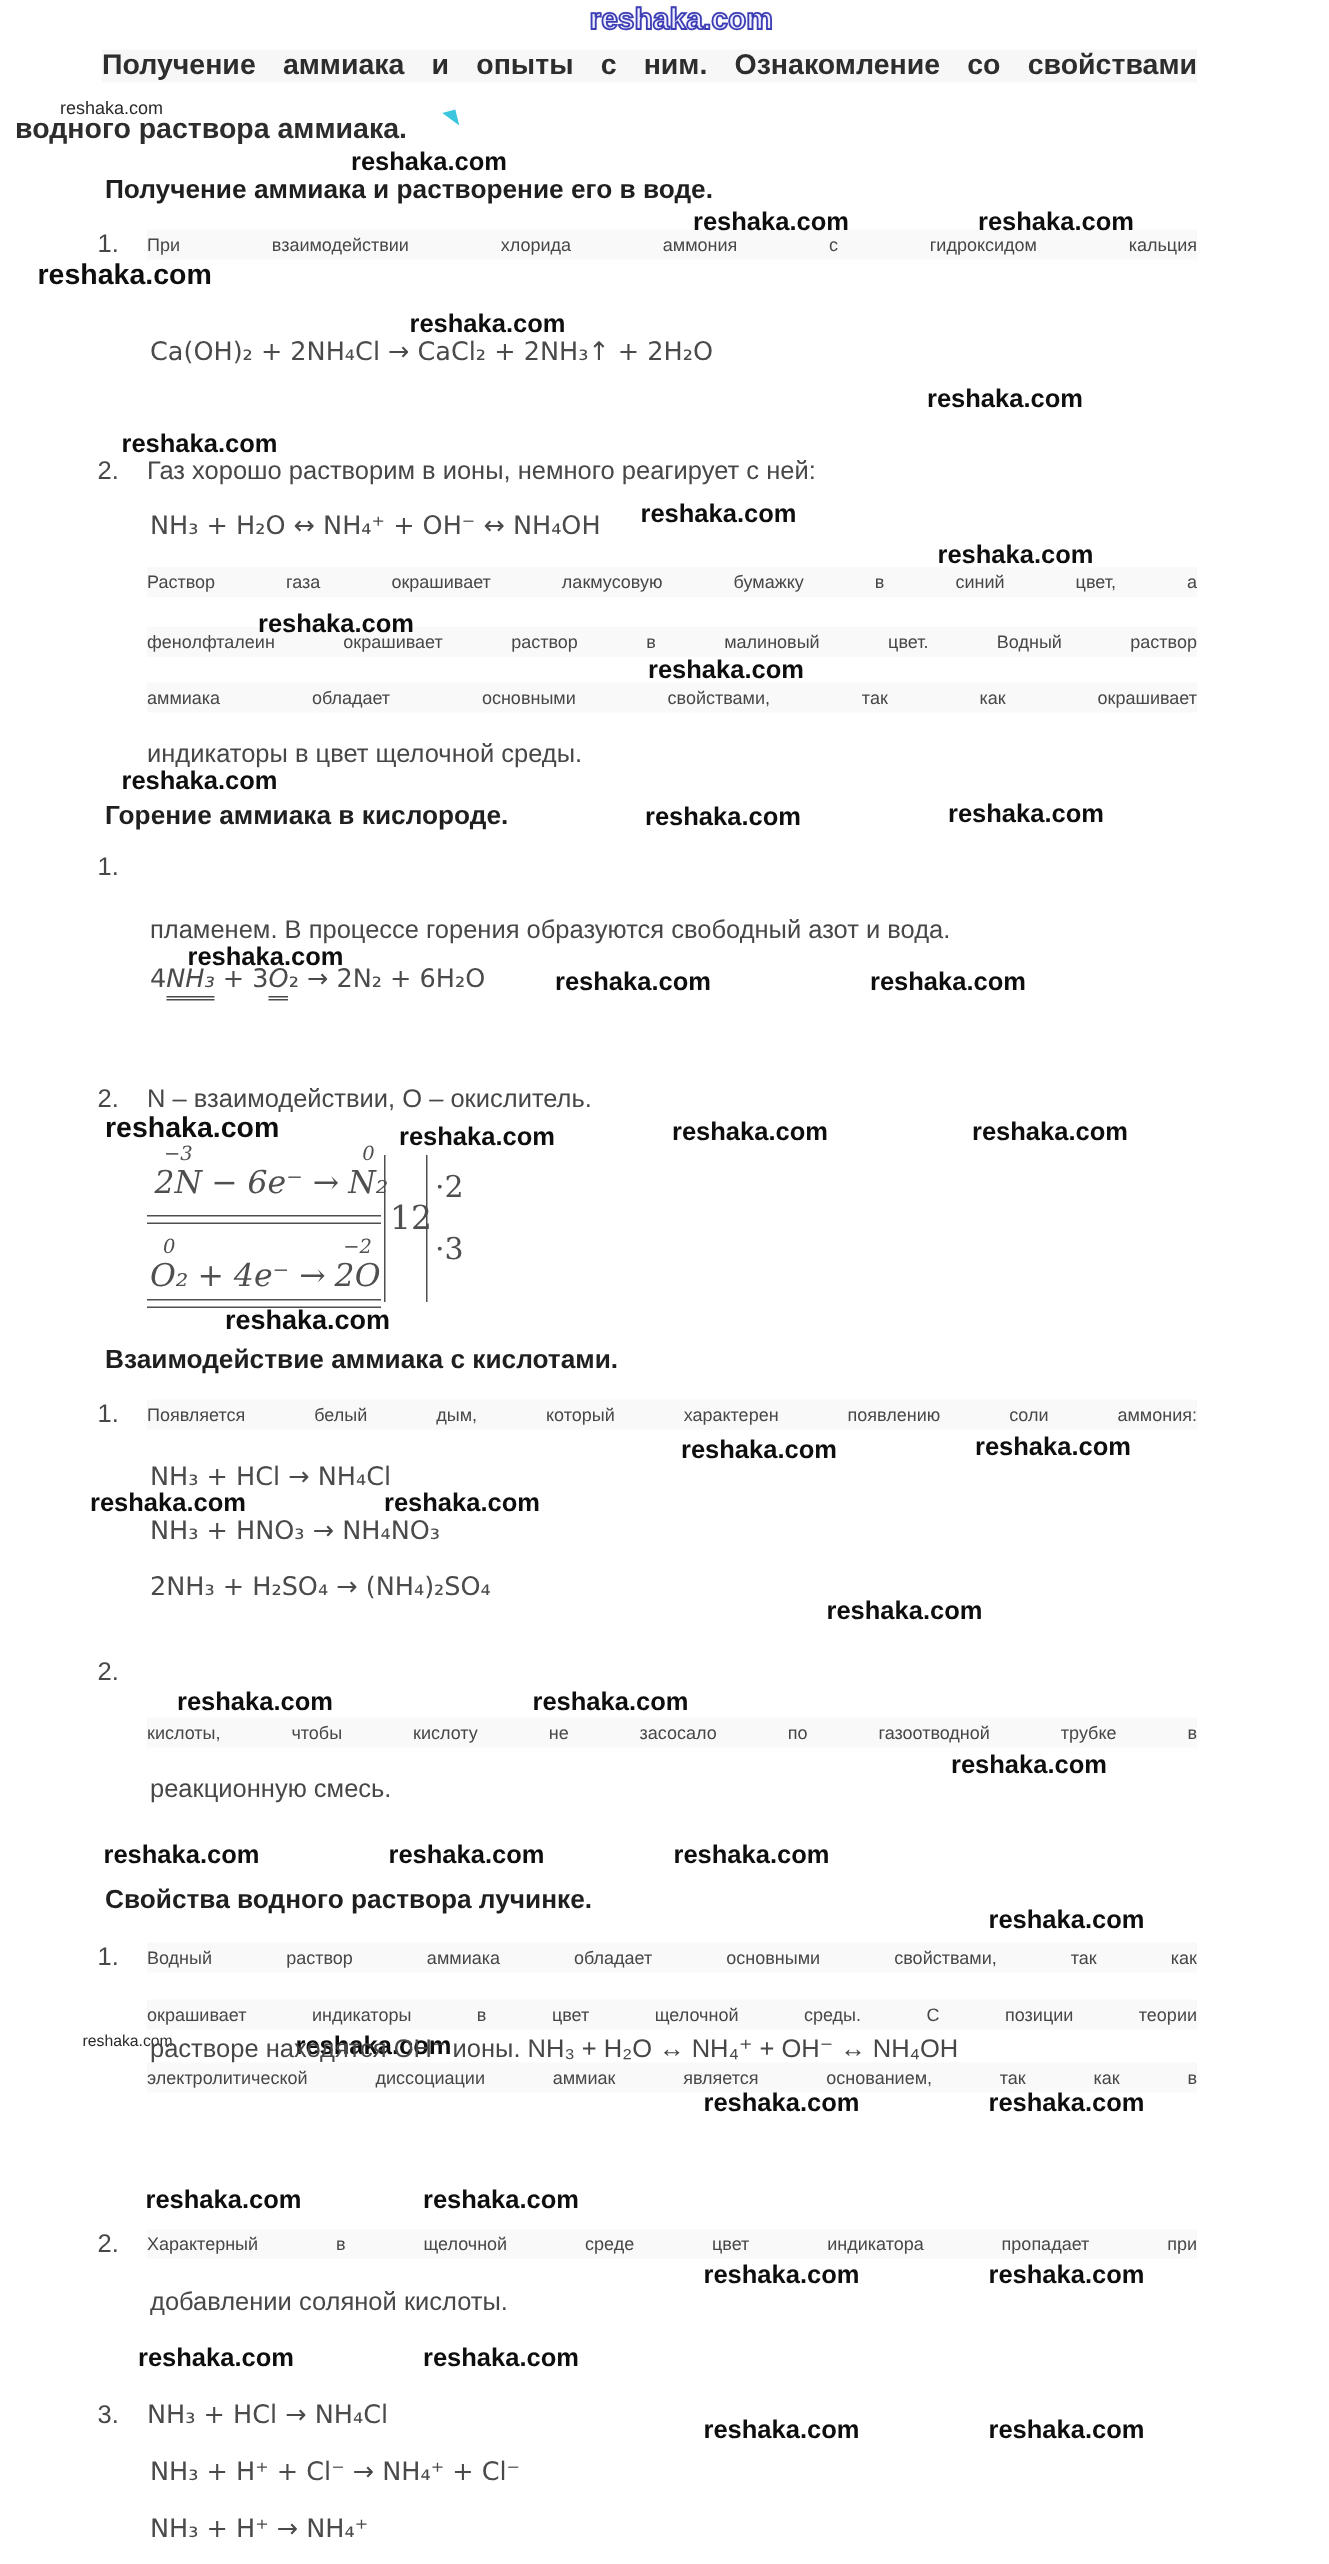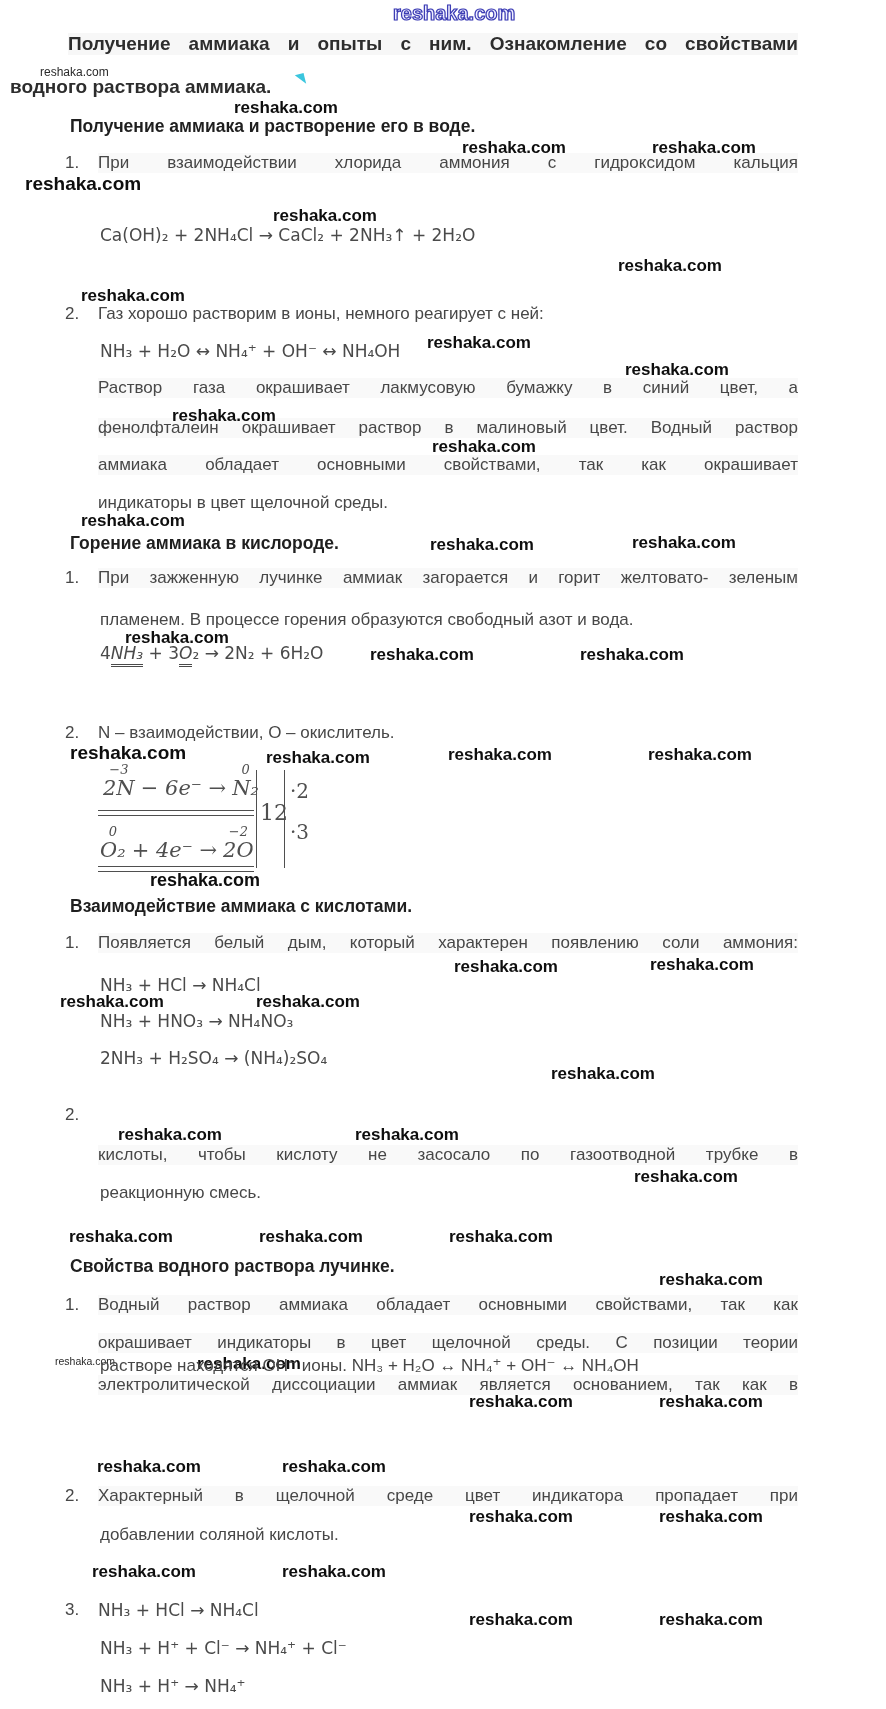--- a/index.html
+++ b/index.html
@@ -3,21 +3,21 @@
 <meta charset="utf-8">
 <style>
   html,body { margin:0; padding:0; background:#ffffff; }
   .page {
     position:relative; width:886px; height:1709px; margin:0 auto;
     background:#ffffff; overflow:hidden;
     font-family:"Liberation Sans","DejaVu Sans",sans-serif;
     color:#474747;
   }
   .line { position:absolute; font-size:17px; line-height:20px; white-space:nowrap; }
-  .jline { position:absolute; font-size:17px; line-height:20px;
+  .jline { position:absolute; font-size:12px; line-height:20px;
            text-align:justify; text-align-last:justify; background:rgba(0,0,0,0.025); }
   .num { position:absolute; font-size:17px; line-height:20px; }
   .h1 { position:absolute; font-size:19px; line-height:22px; font-weight:bold; color:#2d2d2d; white-space:nowrap; }
   .h1j { text-align:justify; text-align-last:justify; white-space:normal; background:rgba(0,0,0,0.03); }
   .h2 { position:absolute; font-size:17.5px; line-height:21px; font-weight:bold; color:#1f1f1f; white-space:nowrap; }
   .formula { font-family:"DejaVu Sans",sans-serif; color:#4a4a4a; }
   .wm { position:absolute; font-size:17px; font-weight:bold; color:#0e0e0e; line-height:19px; white-space:nowrap; }
   .wm-small { font-size:12px; font-weight:normal; color:#2a2a2a; }
   .wm-tiny { font-size:10.5px; font-weight:normal; color:#2a2a2a; }
   .wm-top { font-size:20px; color:#eeeeff; -webkit-text-stroke:1.2px #3c3cb4; text-shadow:0 0 1px #3c3cb4; }
@@ -100,21 +100,20 @@
   <span class="num" style="left:65px;top:304px">2.</span>
   <div class="line" style="left:98px;top:304px">Газ хорошо растворим в ионы, немного реагирует с ней:</div>
   <div class="line formula" style="left:100px;top:341px">NH₃ + H₂O ↔ NH₄⁺ + OH⁻ ↔ NH₄OH</div>
   <div class="jline" style="left:98px;top:378px;width:700px">Раствор газа окрашивает лакмусовую бумажку в синий цвет, а</div>
   <div class="jline" style="left:98px;top:418px;width:700px">фенолфталеин окрашивает раствор в малиновый цвет. Водный раствор</div>
   <div class="jline" style="left:98px;top:455px;width:700px">аммиака обладает основными свойствами, так как окрашивает</div>
   <div class="line" style="left:98px;top:493px">индикаторы в цвет щелочной среды.</div>
 
   <div class="h2" style="left:70px;top:533px">Горение аммиака в кислороде.</div>
   <span class="num" style="left:65px;top:568px">1.</span>
-  <div class="jline" style="left:98px;top:568px;width:700px">При зажженную лучинке аммиак загорается и горит желтовато- зеленым</div>
   <div class="line" style="left:100px;top:610px">пламенем. В процессе горения образуются свободный азот и вода.</div>
   <div class="line formula" style="left:100px;top:643px"><span>4</span><span class="dunder">NH₃</span><span> + 3</span><span class="dunder">O</span><span>₂ → 2N₂ + 6H₂O</span></div>
   <span class="num" style="left:65px;top:723px">2.</span>
   <div class="line" style="left:98px;top:723px">N – взаимодействии, О – окислитель.</div>
 
   <div class="mline math" style="left:103px;top:764px">
     <span class="mover"><span class="ov">−3</span><span class="bs">2N</span></span><span class="mmid">− 6e⁻ →</span><span class="mover"><span class="ov">0</span><span class="bs">N₂</span></span>
   </div>
   <div class="drule" style="left:98px;top:810px;width:156px"></div>
   <div class="mline math" style="left:100px;top:826px">

